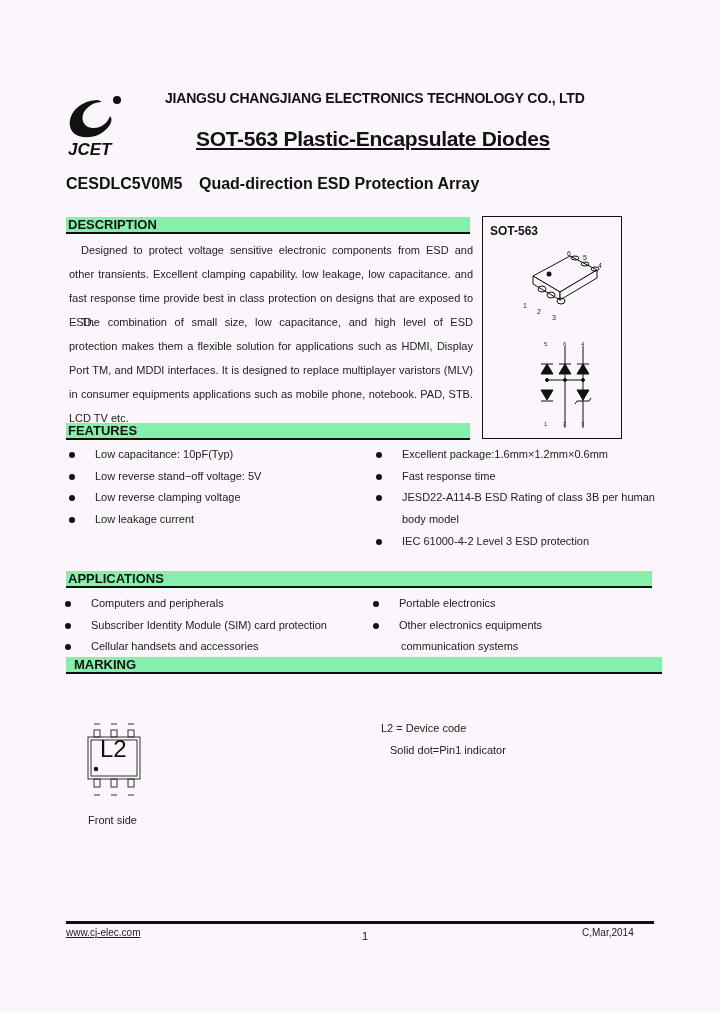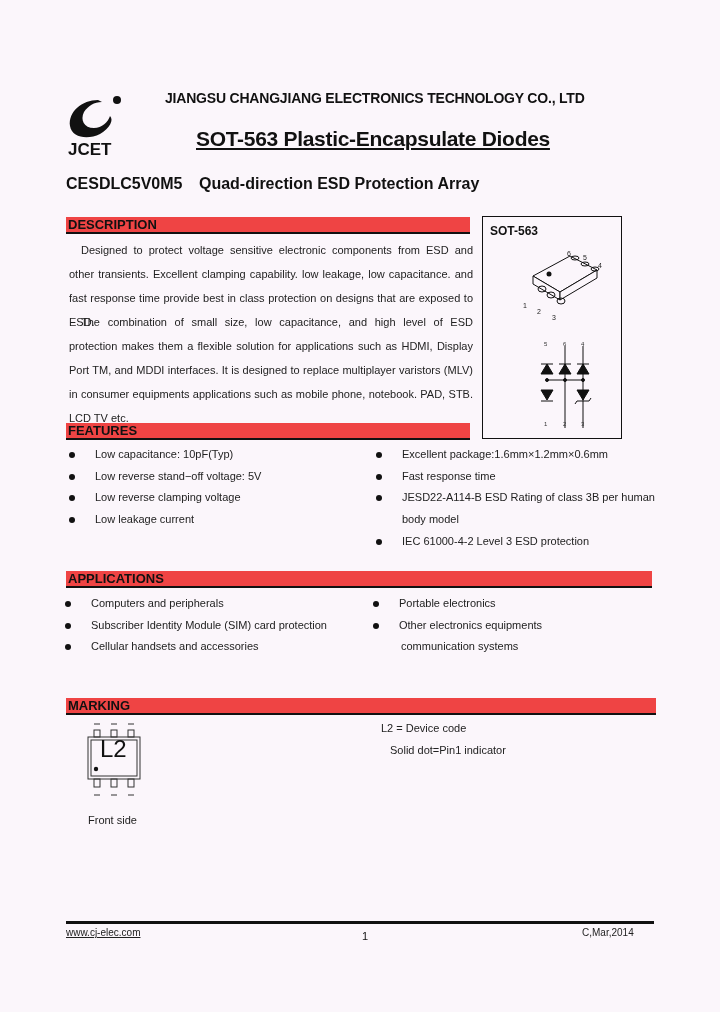--- a/index.html
+++ b/index.html
@@ -6,23 +6,23 @@
   body {
     width: 720px; height: 1012px; background: #fbf6fb; position: relative;
     font-family: "Liberation Sans", sans-serif; color: #111; overflow: hidden;
   }
   .abs { position: absolute; }
   .company { left: 165px; top: 90px; font-size: 14px; font-weight: bold; letter-spacing: -0.2px; }
   .doc-title { left: 196px; top: 127px; font-size: 21px; font-weight: bold; text-decoration: underline; letter-spacing: -0.3px; }
   .part { left: 66px; top: 175px; font-size: 16px; font-weight: bold; }
   .part .pn { margin-right: 12px; }
   .logo { left: 62px; top: 90px; width: 70px; height: 70px; }
-  .logo-text { left: 68px; top: 140px; font-size: 17px; font-weight: bold; }
+  .logo-text { left: 68px; top: 140px; font-size: 17px; font-weight: bold; font-style: italic; }
   .sec-bar {
-    position: absolute; height: 15px; background: #ef4444; border-bottom: 2px solid #111;
+    position: absolute; height: 15px; background: #86efac; border-bottom: 2px solid #111;
     font-size: 13px; font-weight: bold; padding-left: 2px; line-height: 16px; box-sizing: content-box;
   }
   .para { position: absolute; font-size: 11px; line-height: 24px; color: #222; }
   .list { position: absolute; margin: 0; padding: 0; list-style: none; font-size: 11px; color: #222; }
   .list li { position: relative; height: 21.7px; line-height: 21.7px; padding-left: 29px; }
   .list li .dot { position: absolute; left: 3px; top: 8px; width: 6px; height: 6px; border-radius: 50%; background: #111; }
   .pkg-box { left: 482px; top: 216px; width: 138px; height: 221px; border: 1.5px solid #111; background: #fbf6fb; }
   .pkg-title { left: 490px; top: 224px; font-size: 12px; font-weight: bold; }
   .small { font-size: 11px; color: #222; }
   .footer-rule { left: 66px; top: 921px; width: 588px; height: 3px; background: #111; }
@@ -126,21 +126,21 @@
   <li><span class="dot"></span><span>Computers and peripherals</span></li>
   <li><span class="dot"></span><span>Subscriber Identity Module (SIM) card protection</span></li>
   <li><span class="dot"></span><span>Cellular handsets and accessories</span></li>
 </ul>
 <ul class="list" style="left:370px; top:593px; width:290px;">
   <li><span class="dot"></span><span>Portable electronics</span></li>
   <li><span class="dot"></span><span>Other electronics equipments</span></li>
   <li class="cont" style="padding-left:31px;"><span>communication systems</span></li>
 </ul>
 
-<div class="sec-bar" style="left:66px; top:698px; width:588px; padding-left:2px;">MARKING</div>
+<div class="sec-bar" style="left:66px; top:657px; width:588px; padding-left:8px;">MARKING</div>
 <div class="abs" style="left:86px; top:722px;">
   <svg width="56" height="78" viewBox="0 0 56 78">
     <g stroke="#333" stroke-width="1" fill="none">
       <line x1="8" y1="2" x2="14" y2="2"></line>
         <line x1="25" y1="2" x2="31" y2="2"></line>
         <line x1="42" y1="2" x2="48" y2="2"></line>
       <rect x="8" y="8" width="6" height="7"></rect>
         <rect x="25" y="8" width="6" height="7"></rect>
         <rect x="42" y="8" width="6" height="7"></rect>
       <rect x="2" y="15" width="52" height="42"></rect>

